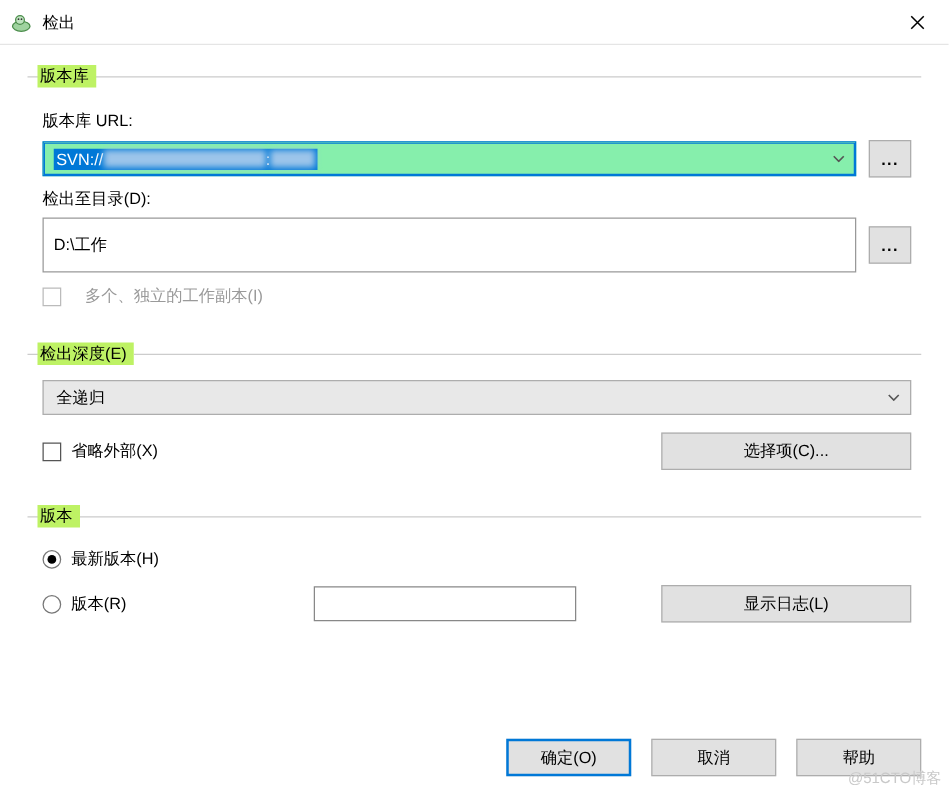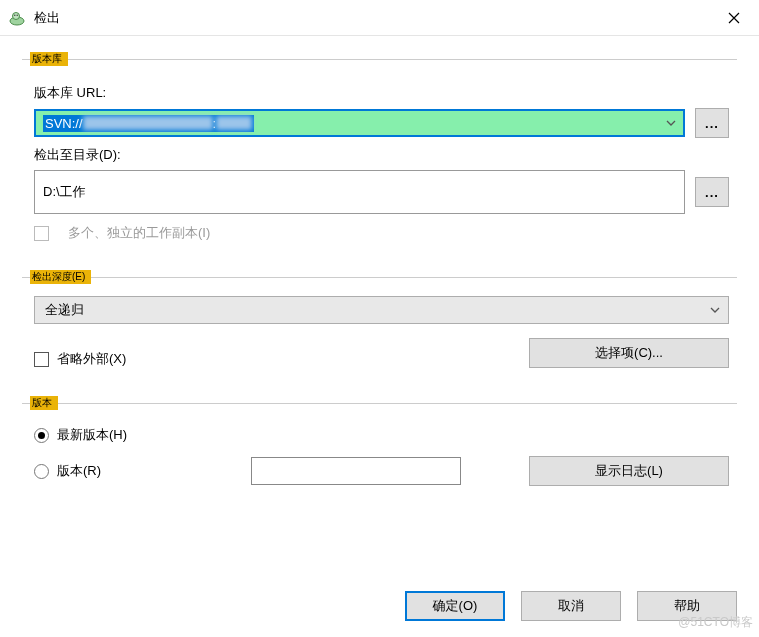--- a/index.html
+++ b/index.html
@@ -35,25 +35,25 @@
   padding: 16px 22px 10px 22px;
 }
 fieldset.group {
   border: none;
   border-top: 1px solid #ccc;
   padding: 10px 4px 18px 4px;
   margin-bottom: 10px;
   position: relative;
 }
 fieldset.group > legend {
-  font-size: 10px;
+  font-size: 13px;
   padding: 0 6px 0 2px;
   margin-left: 4px;
   color: #000;
-  background: #eab308;
+  background: #bef264;
 }
 .row { display: flex; align-items: center; gap: 10px; margin-top: 6px; }
 .label { font-size: 13px; margin: 8px 0 4px 8px; }
 
 .combo {
   flex: 1;
   height: 28px;
   border: 1px solid #0078d7;
   display: flex;
   align-items: center;
@@ -135,21 +135,21 @@
   border: 1px solid #adadad;
   background: #e1e1e1;
   padding: 0 16px;
   font-size: 13px;
   font-family: inherit;
   cursor: pointer;
   min-width: 100px;
   display: inline-flex; align-items: center; justify-content: center;
 }
 .btn.primary { border: 2px solid #0078d7; }
-.depth-row { display: flex; align-items: flex-end; justify-content: space-between; margin-top: 14px; padding: 0 4px 0 8px;}
+.depth-row { display: flex; align-items: center; justify-content: space-between; margin-top: 14px; padding: 0 4px 0 8px;}
 .depth-row .left { display: flex; align-items: center; gap: 8px; }
 .rev-input-row {
   display: flex; align-items: center; gap: 30px;
   margin-top: 4px; padding-right: 4px;
 }
 .rev-input-row .small-input {
   width: 210px; height: 28px;
   border: 1px solid #888; background: #fff;
   margin-left: 120px;
 }

